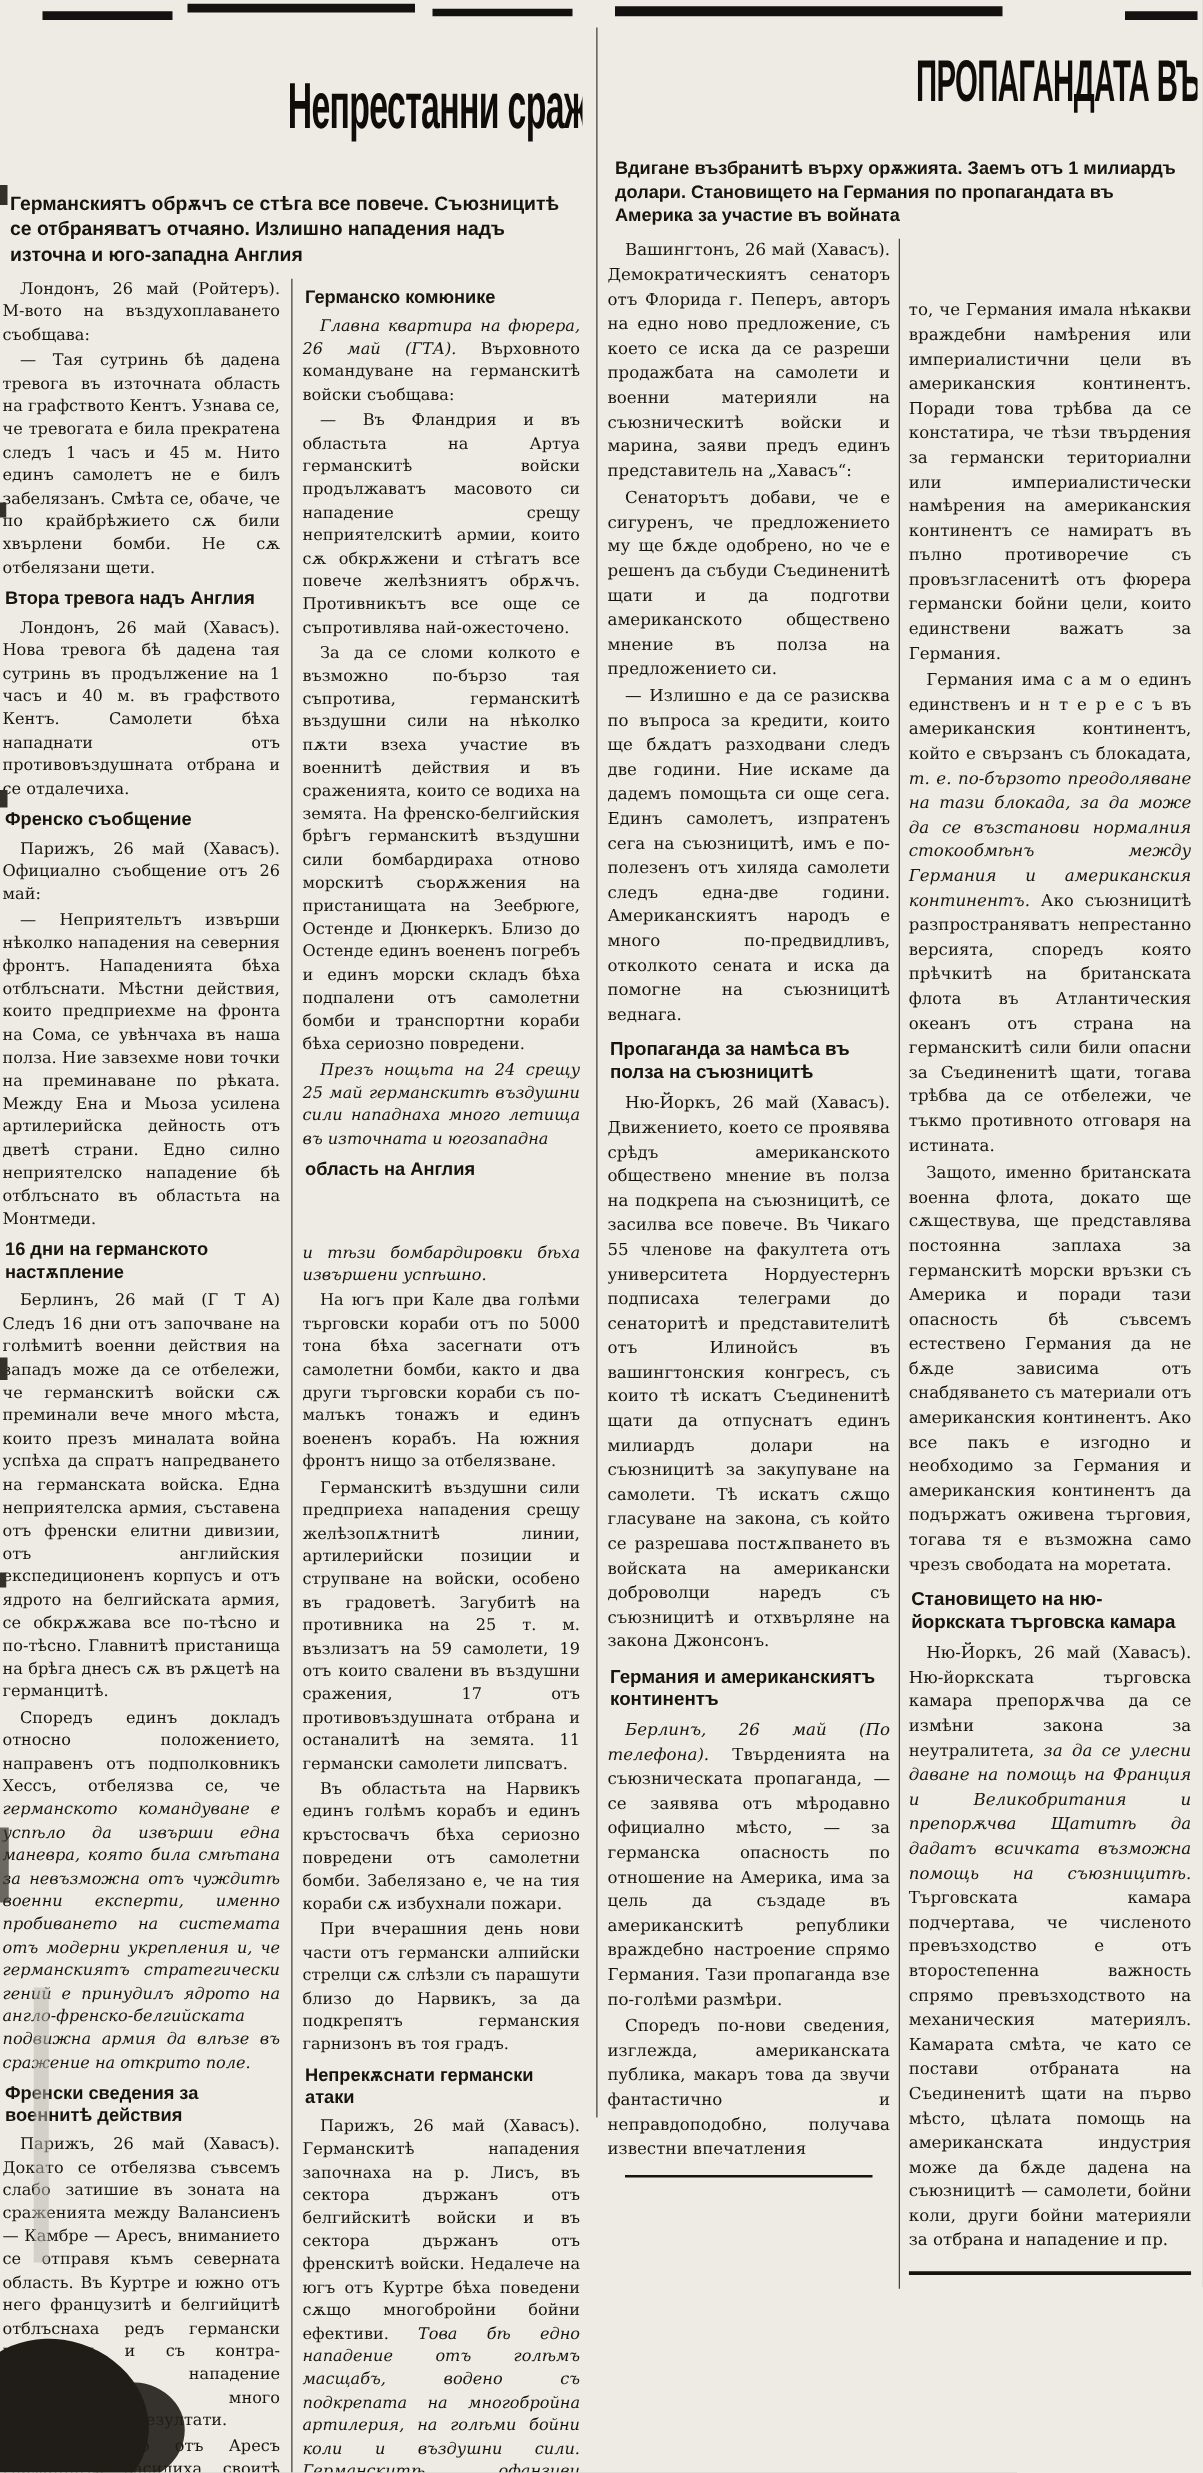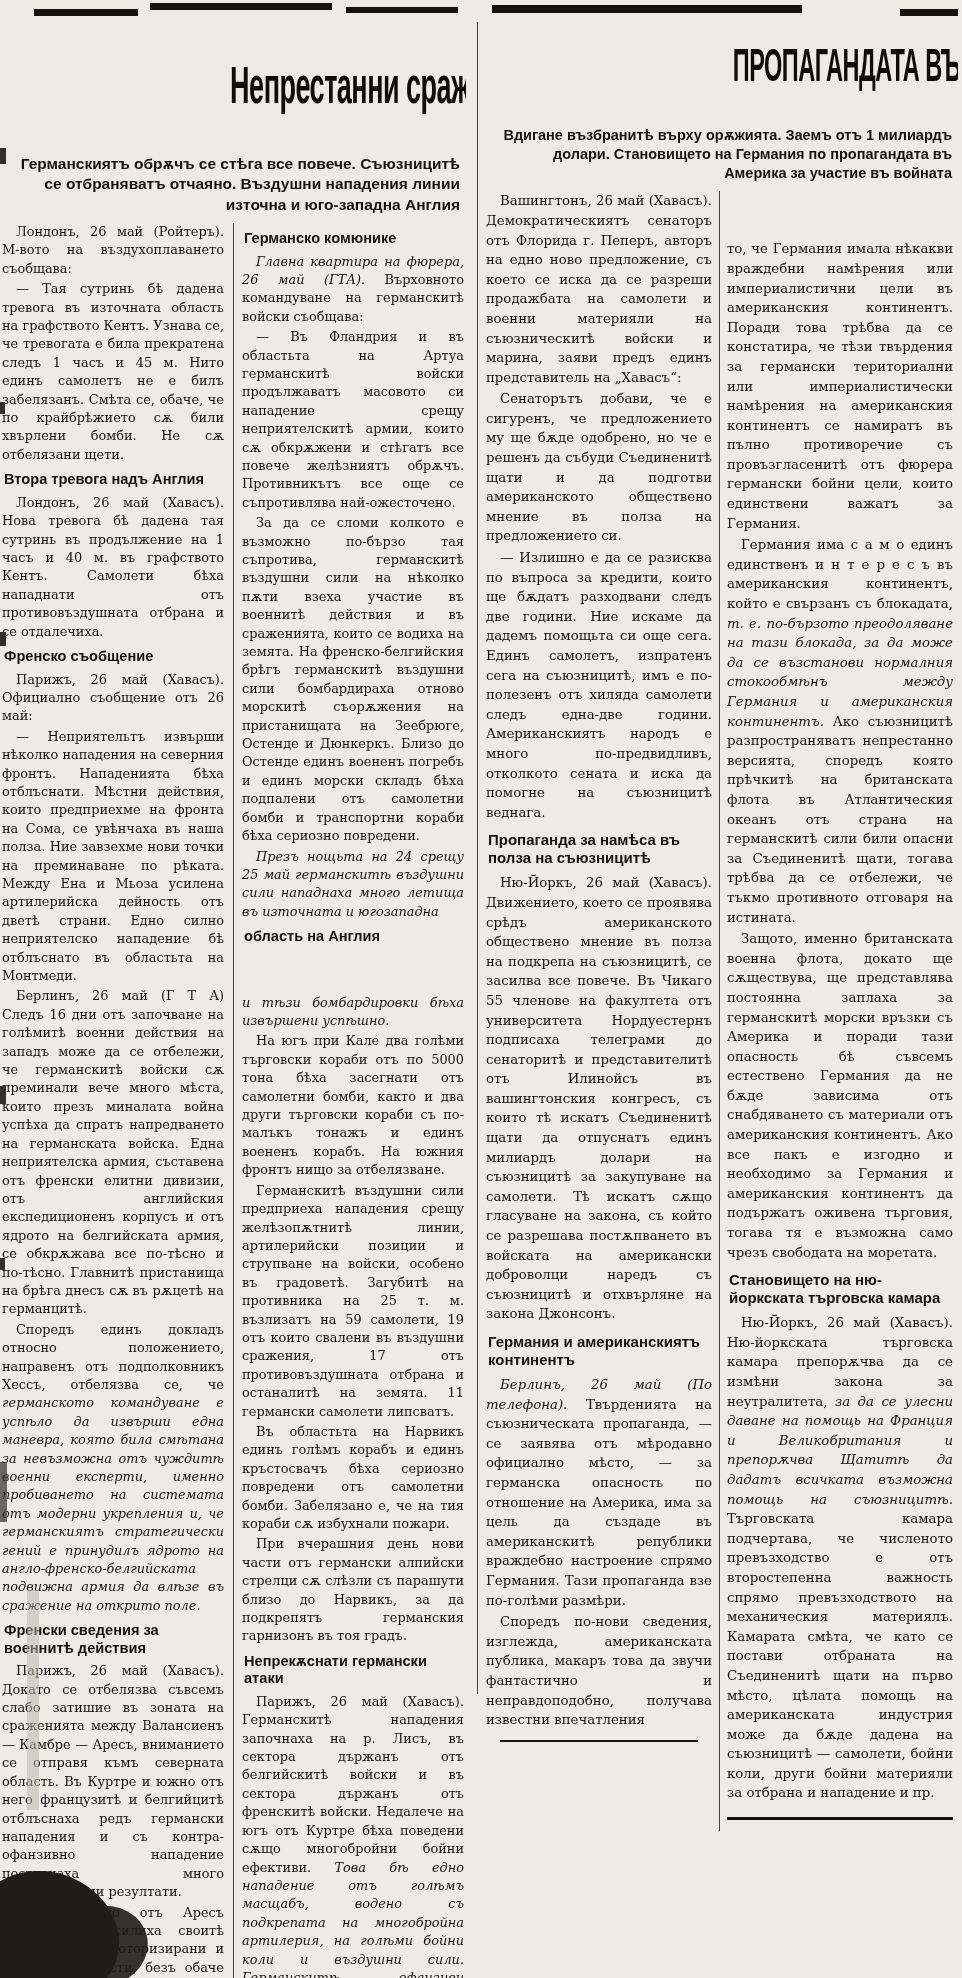--- a/index.html
+++ b/index.html
@@ -7,21 +7,21 @@
   .page{position:relative;width:962px;height:1978px;background:#edebe4;overflow:hidden;color:#17140f;}
   .toprule{position:absolute;background:#141210;}
   
   .article{position:absolute;}
   .article-left{left:2px;top:20px;width:464px;}
   .article-right{left:486px;top:6px;width:472px;}
   .headline-wrap{width:100%;text-align:center;overflow:hidden;}
   .headline{display:inline-block;font-family:"Liberation Sans",sans-serif;font-weight:700;white-space:nowrap;color:#0f0d0a;}
   .headline-left{font-size:52px;transform:scaleX(.52);transform-origin:center;letter-spacing:-1px;}
   .headline-right{font-size:47px;transform:scaleX(.50);transform-origin:center;letter-spacing:-1px;}
-  .subtitle{font-family:"Liberation Sans",sans-serif;font-weight:700;text-align:right;margin:4px 6px 8px 6px;line-height:1.32;}
+  .subtitle{font-family:"Liberation Sans",sans-serif;font-weight:700;text-align:left;margin:4px 6px 8px 6px;line-height:1.32;}
   .article-left .subtitle{font-size:15.5px;}
   .article-right .subtitle{font-size:14.5px;margin-top:2px;}
   .cols{display:flex;align-items:stretch;}
   .col{overflow:hidden;}
   .article-left .col{width:222px;height:1788px;}
   .article-right .col{width:226px;height:1640px;}
   .vrule{width:1px;background:#454138;margin:0 8px 0 9px;}
   .article-right .vrule{margin:0 7px;}
   .article-divider{position:absolute;left:477px;top:22px;width:1px;height:1672px;background:#454138;}
   
@@ -46,30 +46,31 @@
   <div class="toprule" style="left:34px;top:9px;width:104px;height:7px;"></div>
   <div class="toprule" style="left:150px;top:3px;width:182px;height:7px;"></div>
   <div class="toprule" style="left:346px;top:7px;width:112px;height:6px;"></div>
   <div class="toprule" style="left:492px;top:5px;width:310px;height:8px;"></div>
   <div class="toprule" style="left:900px;top:9px;width:58px;height:7px;"></div>
 
   <article class="article article-left">
     <div class="headline-wrap">
       <h1 class="headline headline-left">Непрестанни сражения край Ламанша</h1>
     </div>
-    <p class="subtitle">Германскиятъ обрѫчъ се стѣга все повече. Съюзницитѣ се отбраняватъ отчаяно. Въздушни нападения линии източна и юго-западна Англия</p>
+    <p class="subtitle">Германскиятъ обрѫчъ се стѣга все повече. Съюзницитѣ се отбраняватъ отчаяно. Излишно нападения надъ източна и юго-западна Англия</p>
     <div class="cols">
       <div class="col">
           <p class="para"><span>Лондонъ, 26 май (Ройтеръ). М-вото на въздухоплаването съобщава:</span></p>
           <p class="para"><span>— Тая сутринь бѣ дадена тревога въ източната область на графството Кентъ. Узнава се, че тревогата е била прекратена следъ 1 часъ и 45 м. Нито единъ самолетъ не е билъ забелязанъ. Смѣта се, обаче, че по крайбрѣжието сѫ били хвърлени бомби. Не сѫ отбелязани щети.</span></p>
           <div class="subhead">Втора тревога надъ Англия</div>
           <p class="para"><span>Лондонъ, 26 май (Хавасъ). Нова тревога бѣ дадена тая сутринь въ продължение на 1 часъ и 40 м. въ графството Кентъ. Самолети бѣха нападнати отъ противовъздушната отбрана и се отдалечиха.</span></p>
           <div class="subhead">Френско съобщение</div>
           <p class="para"><span>Парижъ, 26 май (Хавасъ). Официално съобщение отъ 26 май:</span></p>
           <p class="para"><span>— Неприятельтъ извърши нѣколко нападения на северния фронтъ. Нападенията бѣха отблъснати. Мѣстни действия, които предприехме на фронта на Сома, се увѣнчаха въ наша полза. Ние завзехме нови точки на преминаване по рѣката. Между Ена и Мьоза усилена артилерийска дейность отъ дветѣ страни. Едно силно неприятелско нападение бѣ отблъснато въ областьта на Монтмеди.</span></p>
+          <div class="subhead">16 дни на германското настѫпление</div>
           <p class="para"><span>Берлинъ, 26 май (Г Т А) Следъ 16 дни отъ започване на голѣмитѣ военни действия на западъ може да се отбележи, че германскитѣ войски сѫ преминали вече много мѣста, които презъ миналата война успѣха да спратъ напредването на германската войска. Една неприятелска армия, съставена отъ френски елитни дивизии, отъ английския експедиционенъ корпусъ и отъ ядрото на белгийската армия, се обкрѫжава все по-тѣсно и по-тѣсно. Главнитѣ пристанища на брѣга днесъ сѫ въ рѫцетѣ на германцитѣ.</span></p>
           <p class="para"><span>Споредъ единъ докладъ относно положението, направенъ отъ подполковникъ Хессъ, отбелязва се, че </span><span class="it">германското командуване е успѣло да извърши една маневра, която била смѣтана за невъзможна отъ чуждитѣ военни експерти, именно пробиването на системата отъ модерни укрепления и, че германскиятъ стратегически гений е принудилъ ядрото на англо-френско-белгийската подвижна армия да влѣзе въ сражение на открито поле.</span></p>
           <div class="subhead">Френски сведения за военнитѣ действия</div>
           <p class="para"><span>Парижъ, 26 май (Хавасъ). Докато се отбелязва съвсемъ слабо затишие въ зоната на сраженията между Валансиенъ — Камбре — Аресъ, вниманието се отправя къмъ северната область. Въ Куртре и южно отъ него французитѣ и белгийцитѣ отблъснаха редъ германски нападения и съ контра-офанзивно нападение постигнаха много задоволителни резултати.</span></p>
           <p class="para"><span>Северозападно отъ Аресъ германцитѣ засилиха своитѣ ефективи отъ моторизирани и блиндирани части, безъ обаче да развиятъ голѣма дейность. На брѣга на Ламаншъ германцитѣ, не само, че не сѫ завзели града Кале, но сѫ далече отъ него на югъ, дето </span></p>
         </div>
       <div class="vrule"></div>
       <div class="col">
           <div class="subhead">Германско комюнике</div>
           <p class="para"><span class="it">Главна квартира на фюрера, 26 май (ГТА).</span><span> Върховното командуване на германскитѣ войски съобщава:</span></p>

